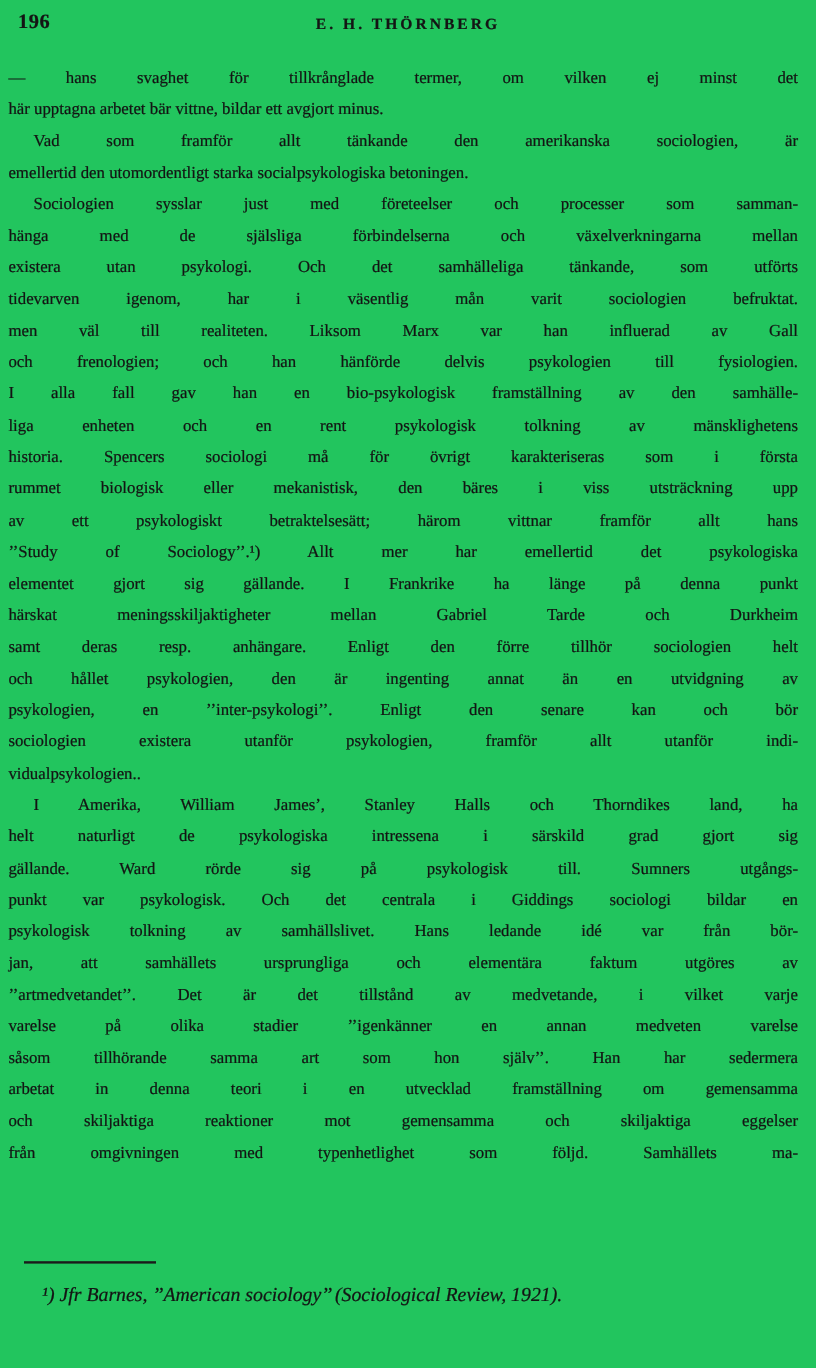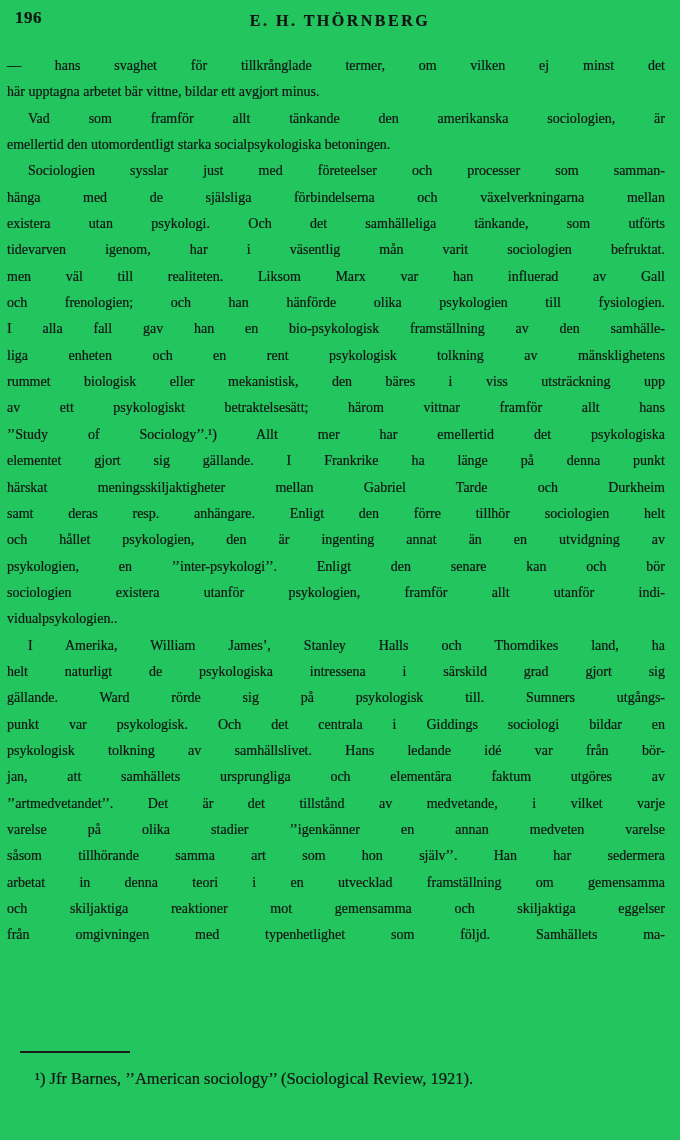--- a/index.html
+++ b/index.html
@@ -8,36 +8,36 @@
     font-family:"Liberation Serif","DejaVu Serif",serif;color:#141414;
     -webkit-text-stroke:0.2px #141414;
   }
   .page{position:absolute;inset:0;background:#22c55e;overflow:hidden;}
   .pagenum{
     position:absolute;left:15px;top:8px;
     font-size:17px;font-weight:bold;letter-spacing:.5px;
   }
   .runhead{
     position:absolute;left:0;right:0;top:12px;text-align:center;
-    font-size:16px;font-weight:bold;letter-spacing:2.5px;
+    font-size:13px;font-weight:bold;letter-spacing:2.5px;
   }
   .bodytext{
     position:absolute;left:7px;top:53px;width:658px;
     font-size:14px;line-height:26.35px;
   }
   .ln{text-align:justify;text-align-last:justify;}
   .ln.ind{text-indent:21px;}
   .ln.end{text-align-last:left;}
   .fnrule{
     position:absolute;left:20px;top:1051px;width:110px;height:2px;
     background:#1b1b1b;
   }
   .fn{
     position:absolute;left:8px;top:1068px;width:648px;
-    font-size:16.5px;line-height:22px;text-indent:27px;
+    font-size:16.5px;line-height:22px;text-indent:27px;font-style:italic;
   }
 </style>
 </head>
 <body>
 
 <div class="page">
 
   <div>
     <span class="pagenum">196</span>
     <span class="runhead">E. H. THÖRNBERG</span>
@@ -46,23 +46,24 @@
   <div class="bodytext">
     <div class="ln">— hans svaghet för tillkrånglade termer, om vilken ej minst det</div>
     <div class="ln end">här upptagna arbetet bär vittne, bildar ett avgjort minus.</div>
     <div class="ln ind">Vad som framför allt tänkande den amerikanska sociologien, är</div>
     <div class="ln end">emellertid den utomordentligt starka socialpsykologiska betoningen.</div>
     <div class="ln ind">Sociologien sysslar just med företeelser och processer som samman-</div>
     <div class="ln">hänga med de själsliga förbindelserna och växelverkningarna mellan</div>
     <div class="ln">existera utan psykologi. Och det samhälleliga tänkande, som utförts</div>
     <div class="ln">tidevarven igenom, har i väsentlig mån varit sociologien befruktat.</div>
     <div class="ln">men väl till realiteten. Liksom Marx var han influerad av Gall</div>
-    <div class="ln">och frenologien; och han hänförde olika psykologien till fysiologien.</div>
+    <div class="ln">och frenologien; och han hänförde delvis psykologien till fysiologien.</div>
     <div class="ln">I alla fall gav han en bio-psykologisk framställning av den samhälle-</div>
     <div class="ln">liga enheten och en rent psykologisk tolkning av mänsklighetens</div>
+    <div class="ln">historia. Spencers sociologi må för övrigt karakteriseras som i första</div>
     <div class="ln">rummet biologisk eller mekanistisk, den bäres i viss utsträckning upp</div>
     <div class="ln">av ett psykologiskt betraktelsesätt; härom vittnar framför allt hans</div>
     <div class="ln">’’Study of Sociology’’.¹) Allt mer har emellertid det psykologiska</div>
     <div class="ln">elementet gjort sig gällande. I Frankrike ha länge på denna punkt</div>
     <div class="ln">härskat meningsskiljaktigheter mellan Gabriel Tarde och Durkheim</div>
     <div class="ln">samt deras resp. anhängare. Enligt den förre tillhör sociologien helt</div>
     <div class="ln">och hållet psykologien, den är ingenting annat än en utvidgning av</div>
     <div class="ln">psykologien, en ’’inter-psykologi’’. Enligt den senare kan och bör</div>
     <div class="ln">sociologien existera utanför psykologien, framför allt utanför indi-</div>
     <div class="ln end">vidualpsykologien..</div>

